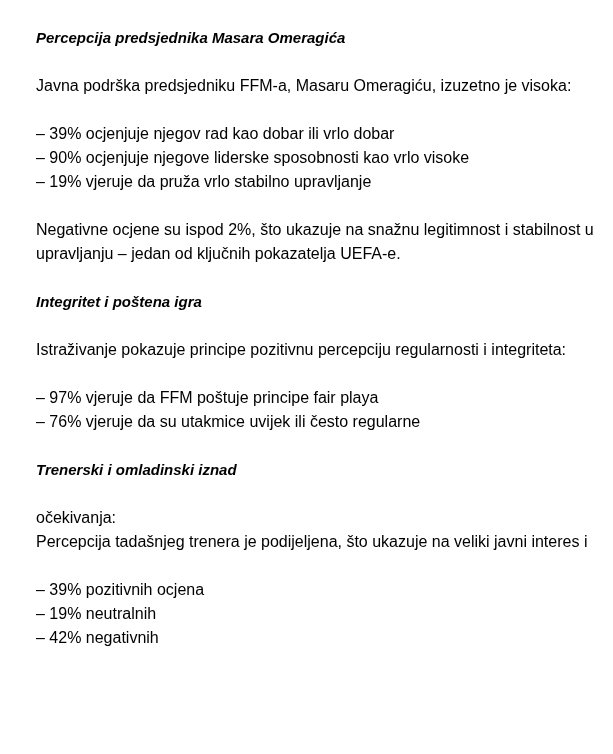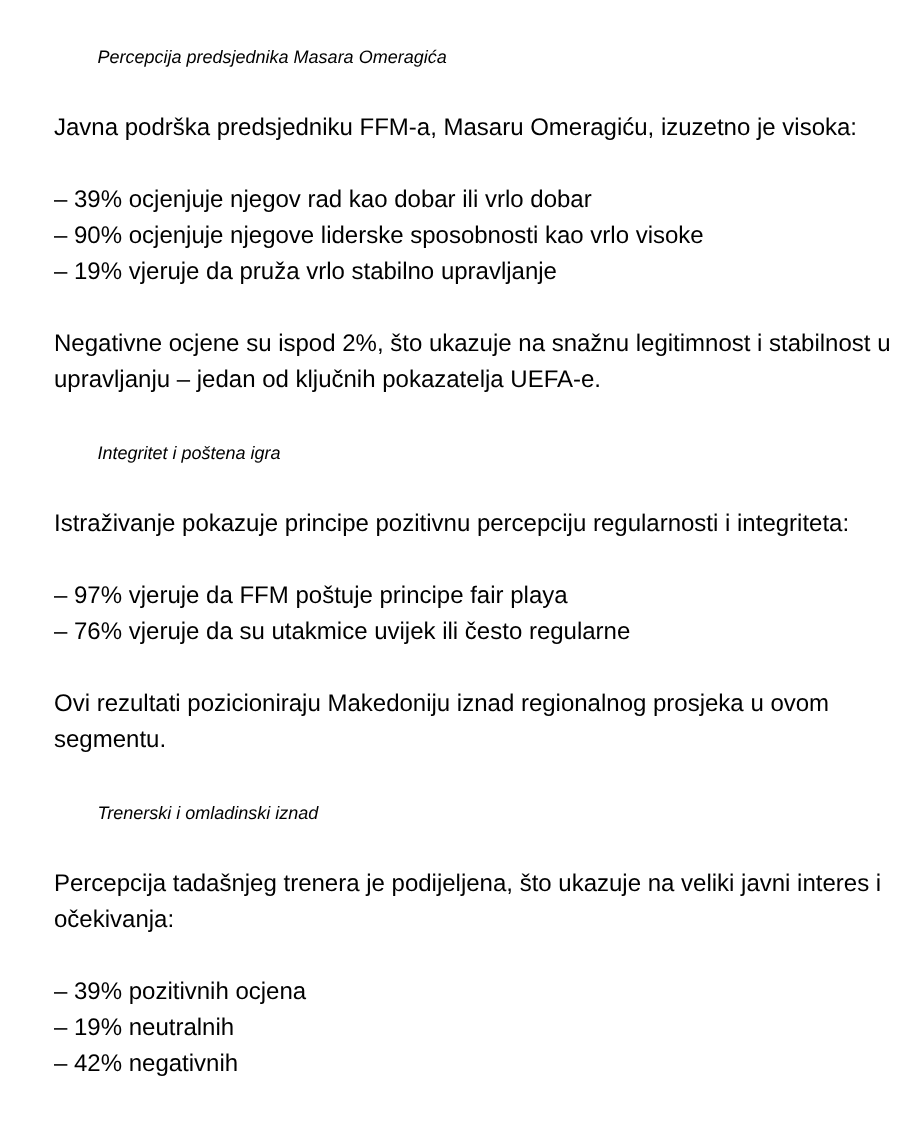--- a/index.html
+++ b/index.html
@@ -11,25 +11,24 @@
     overflow: hidden;
     background: #ffffff;
     color: #000000;
     font-family: "Liberation Sans", sans-serif;
     font-size: 16px;
     line-height: 24px;
   }
   .block { margin: 24px 0 0 0; }
   .doc > section:first-child > .block:first-child { margin-top: 0; }
   h3.block {
-    font-size: 12px;
-    font-weight: 400;
+    font-size: 15px;
+    font-weight: 700;
     font-style: italic;
     line-height: 24px;
-    margin-left: 29px;
   }
   .line { white-space: pre; }
 </style>
 </head>
 <body>
 
 <div class="doc">
 
   <section>
     <h3 class="block">Percepcija predsjednika Masara Omeragića</h3>
@@ -49,31 +48,27 @@
 
   <section>
     <h3 class="block">Integritet i poštena igra</h3>
     <div class="block">
       <div class="line">Istraživanje pokazuje principe pozitivnu percepciju regularnosti i integriteta:</div>
     </div>
     <div class="block">
       <div class="line">– 97% vjeruje da FFM poštuje principe fair playa</div>
       <div class="line">– 76% vjeruje da su utakmice uvijek ili često regularne</div>
     </div>
-    <div class="block">
-      <div class="line">Ovi rezultati pozicioniraju Makedoniju iznad regionalnog prosjeka u ovom</div>
-      <div class="line">segmentu.</div>
-    </div>
   </section>
 
   <section>
     <h3 class="block">Trenerski i omladinski iznad</h3>
     <div class="block">
+      <div class="line">očekivanja:</div>
       <div class="line">Percepcija tadašnjeg trenera je podijeljena, što ukazuje na veliki javni interes i</div>
-      <div class="line">očekivanja:</div>
     </div>
     <div class="block">
       <div class="line">– 39% pozitivnih ocjena</div>
       <div class="line">– 19% neutralnih</div>
       <div class="line">– 42% negativnih</div>
     </div>
   </section>
 
 </div>
 

